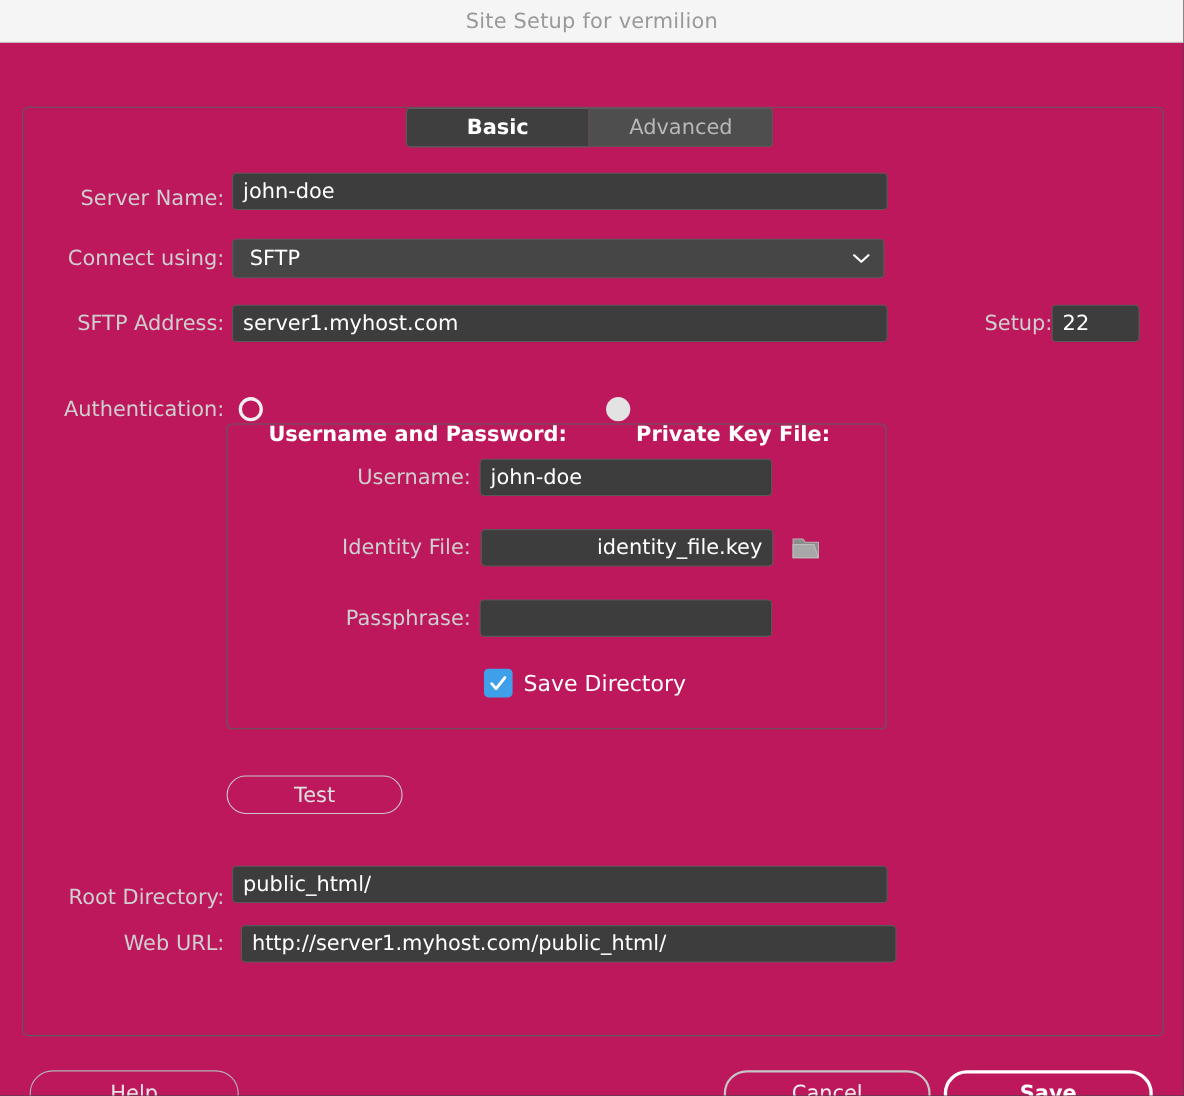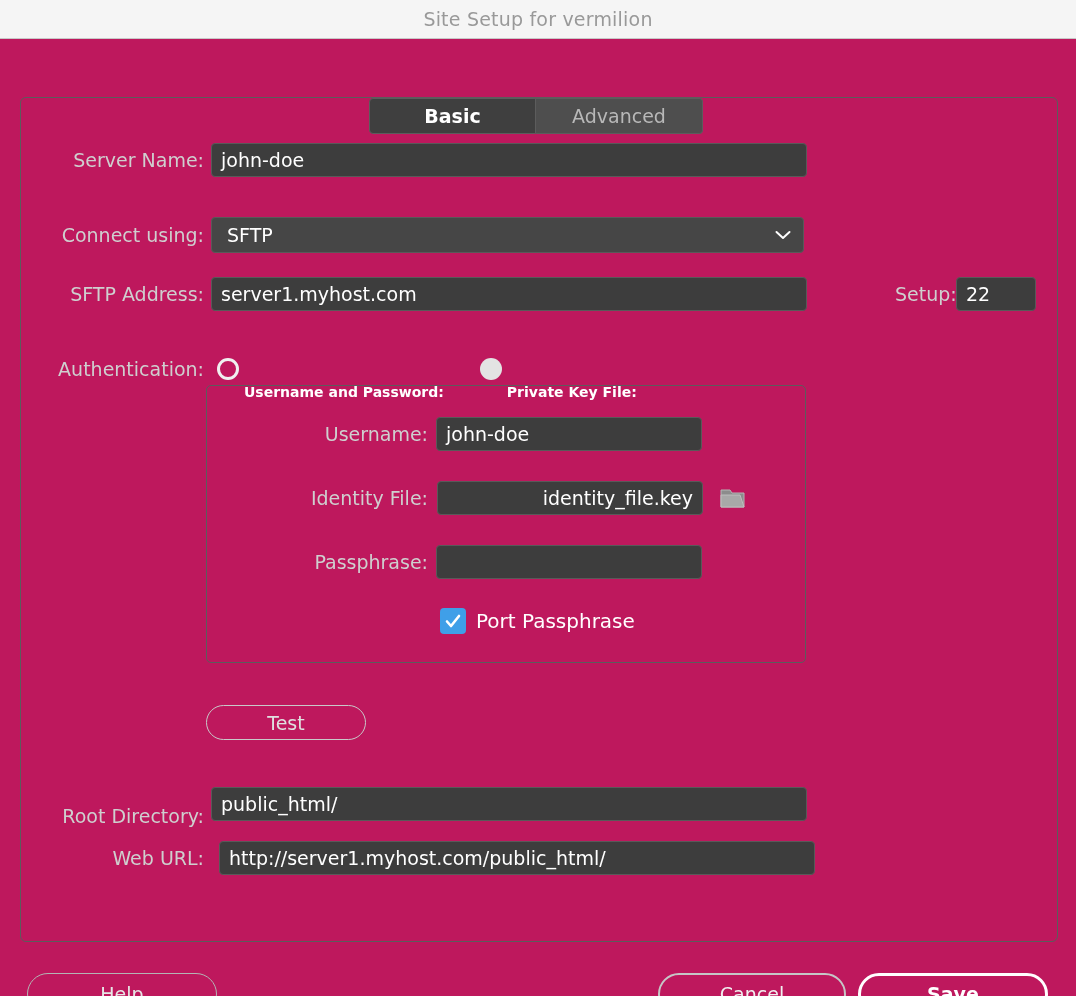--- a/index.html
+++ b/index.html
@@ -109,21 +109,21 @@
     justify-content: space-between;
     background: #464646;
   }
   .chev {
     width: 16px; height: 10px;
     flex: 0 0 auto;
     margin-right: 3px;
   }
 
   
-  #row-server-name { left: 40px; top: 104px; }
+  #row-server-name { left: 40px; top: 118px; align-items: flex-end; }
   #row-server-name .lbl { width: 164px; }
   #row-server-name .field { width: 596px; margin-left: 7px; }
 
   #row-connect { left: 40px; top: 178px; }
   #row-connect .lbl { width: 164px; }
   #row-connect .field { width: 593px; margin-left: 7px; height: 36px; padding-left: 15px;}
 
   #row-address { left: 50px; top: 238px; }
   #row-address .lbl { width: 154px; }
   #row-address .field { width: 596px; margin-left: 7px; }
@@ -139,21 +139,21 @@
   .radio-grp.second { margin-left: 36px; }
   .radio {
     width: 22px; height: 22px;
     border-radius: 50%;
     flex: 0 0 auto;
     margin-right: 5px;
   }
   .radio.off { border: 3px solid #f0f0f0; background: transparent; }
   .radio.on  { background: #e3e3e3; border: none; }
   .radio-lbl {
-    font-size: 14px;
+    font-size: 19px;
     color: #ffffff;
     font-weight: bold;
     white-space: nowrap;
     margin-top: 47px;
   }
 
   
   .auth-panel {
     position: absolute;
     left: 206px;
@@ -344,21 +344,21 @@
         <span></span>
       </div>
     </div>
 
     <div class="row" id="row-savepass">
       <span class="chk">
         <svg viewBox="0 0 18 18">
           <path d="M3 9.5 L7 14 L15 4" fill="none" stroke="#ffffff" stroke-width="2.6" stroke-linecap="round" stroke-linejoin="round"></path>
         </svg>
       </span>
-      <span class="chk-lbl">Port Passphrase</span>
+      <span class="chk-lbl">Save Directory</span>
     </div>
 
     <button class="test-btn">
       <span>Test</span>
     </button>
 
     <div class="row" id="row-rootdir">
       <span class="lbl">Root Directory:</span>
       <div class="field">
         <span>public_html/</span>

